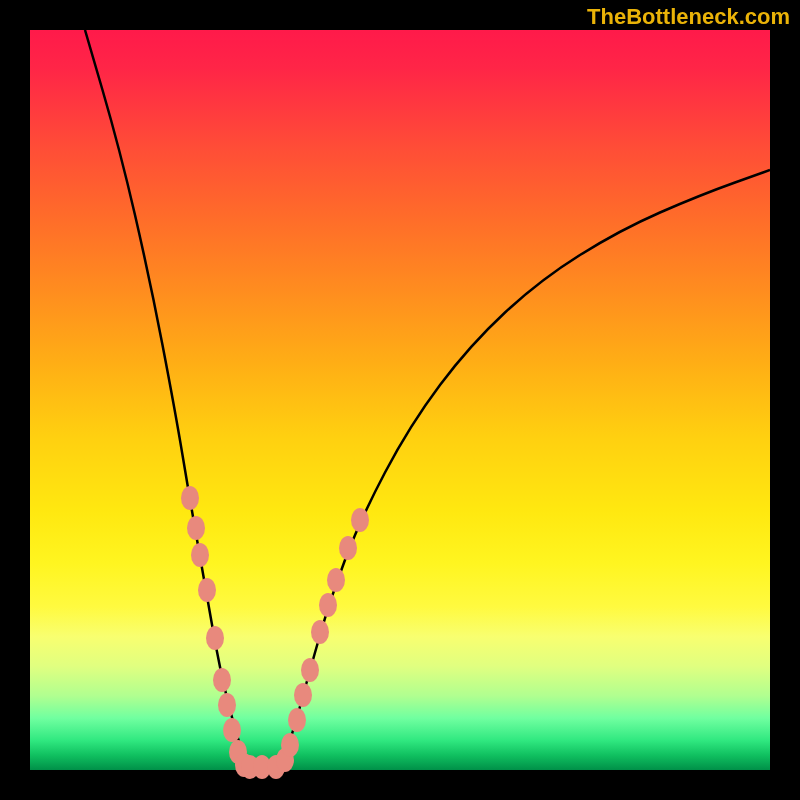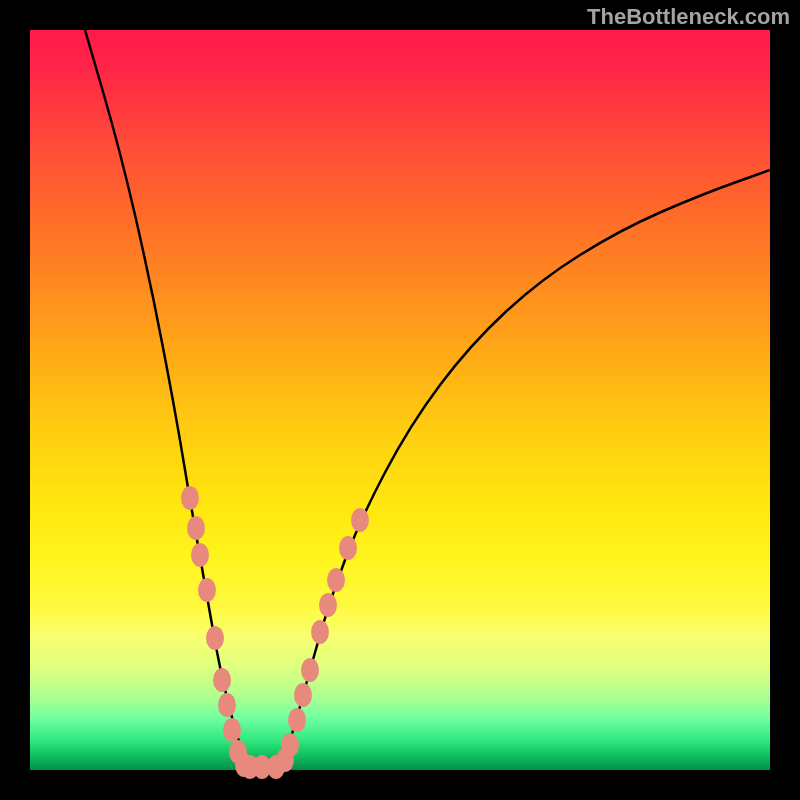--- a/index.html
+++ b/index.html
@@ -14,21 +14,21 @@
       position: relative;
       overflow: hidden;
     }
     .watermark {
       position: absolute;
       top: 4px;
       right: 10px;
       font-family: Arial, sans-serif;
       font-size: 22px;
       font-weight: bold;
-      color: #a3a3a3;
+      color: #eab308;
       z-index: 10;
     }
     .plot-area {
       position: absolute;
       top: 30px;
       left: 30px;
       width: 740px;
       height: 740px;
       background: linear-gradient(to bottom,
         #ff1a4a 0%,

